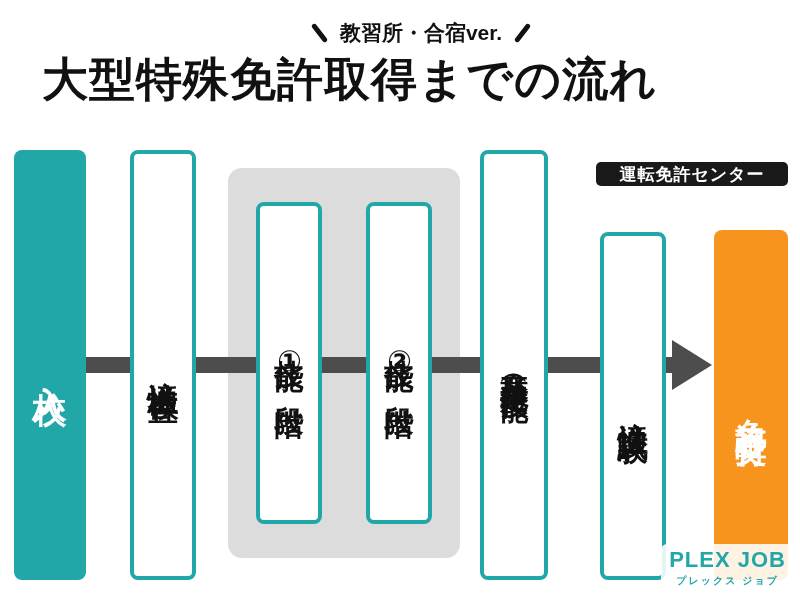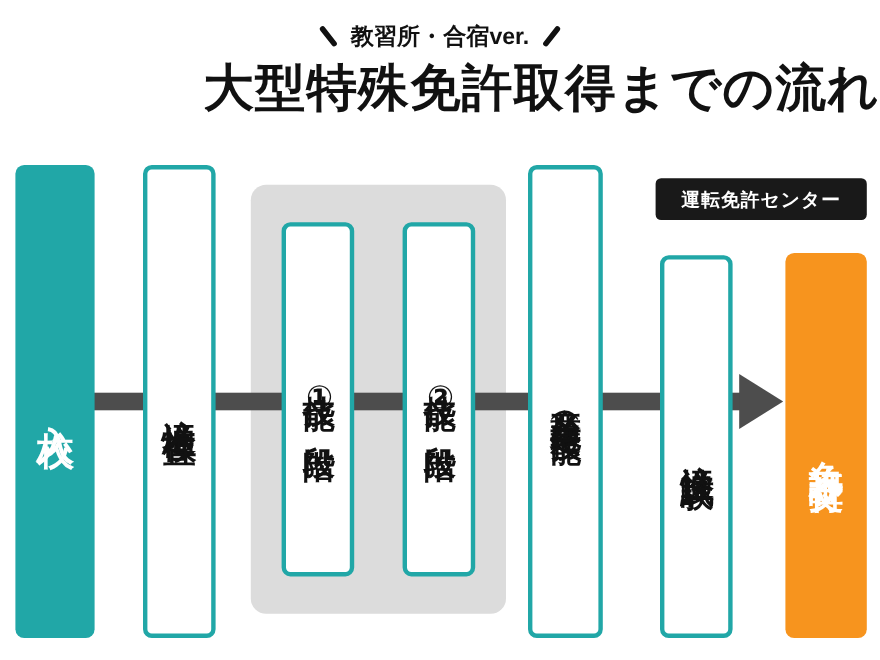--- a/index.html
+++ b/index.html
@@ -7,21 +7,21 @@
     --orange:#f7941e;
     --group:#dcdcdc;
     --arrow:#4d4d4d;
     --label-bg:#191919;
   }
   *{margin:0;padding:0;box-sizing:border-box;}
   body{font-family:"Liberation Sans","DejaVu Sans",sans-serif;background:#fff;}
   .canvas{position:relative;width:800px;height:600px;background:#ffffff;overflow:hidden;}
 
   
-  .header{position:absolute;top:16px;left:0;width:100%;text-align:right;z-index:5;}
+  .header{position:absolute;top:16px;left:0;width:100%;text-align:left;z-index:5;padding-left:42px;}
   .tagline-row{display:flex;align-items:center;justify-content:center;gap:18px;height:34px;}
   .tick{width:5px;height:22px;background:#111;border-radius:3px;display:inline-block;}
   .tick-left{transform:rotate(-38deg);}
   .tick-right{transform:rotate(38deg);}
   .tagline{font-size:21px;font-weight:bold;color:#111;}
   .title{font-size:46px;font-weight:900;color:#111;letter-spacing:1px;margin-top:2px;line-height:1.2;}
 
   
   .box{position:absolute;display:flex;align-items:center;justify-content:center;border-radius:8px;z-index:3;}
   .vtext{writing-mode:vertical-rl;text-orientation:mixed;font-weight:bold;letter-spacing:0.14em;line-height:1;}
@@ -31,21 +31,21 @@
 
   .step-entrance{left:14px;top:150px;width:72px;height:430px;font-size:34px;}
   .step-aptitude-test{left:130px;top:150px;width:66px;height:430px;font-size:31px;}
   .skill-group{position:absolute;left:228px;top:168px;width:232px;height:390px;background:var(--group);border-radius:14px;z-index:1;}
   .step-skill-1{left:256px;top:202px;width:66px;height:322px;font-size:29px;}
   .step-skill-2{left:366px;top:202px;width:66px;height:322px;font-size:29px;}
   .step-graduation{left:480px;top:150px;width:68px;height:430px;font-size:28px;}
   .step-aptitude-exam{left:600px;top:232px;width:66px;height:348px;font-size:30px;}
   .step-license-issue{left:714px;top:230px;width:74px;height:350px;font-size:31px;}
 
-  .license-center{position:absolute;left:596px;top:162px;width:192px;height:38px;background:var(--label-bg);color:#fff;font-size:17px;font-weight:bold;display:flex;align-items:center;justify-content:center;border-radius:5px;z-index:4;letter-spacing:1px;}
+  .license-center{position:absolute;left:596px;top:162px;width:192px;height:24px;background:var(--label-bg);color:#fff;font-size:17px;font-weight:bold;display:flex;align-items:center;justify-content:center;border-radius:5px;z-index:4;letter-spacing:1px;}
 
   
   .flow-arrow{position:absolute;left:42px;top:357px;width:632px;height:16px;background:var(--arrow);z-index:2;}
   .arrow-head{position:absolute;left:672px;top:340px;width:0;height:0;border-top:25px solid transparent;border-bottom:25px solid transparent;border-left:40px solid var(--arrow);z-index:2;}
 
   
   .logo{position:absolute;right:6px;bottom:8px;z-index:6;text-align:center;color:var(--teal);background:rgba(255,255,255,0.88);padding:3px 8px 4px;border-radius:6px;}
   .logo-main{font-size:22px;font-weight:900;letter-spacing:1px;}
   .logo-sub{font-size:10px;font-weight:bold;letter-spacing:2px;margin-top:1px;}
 </style>
@@ -91,14 +91,18 @@
   <div class="license-center">運転免許センター</div>
 
   <div class="box outline step-aptitude-exam">
     <span class="vtext">適性試験</span>
   </div>
 
   <div class="box filled-orange step-license-issue">
     <span class="vtext">免許証交付</span>
   </div>
 
+  <div class="logo">
+    <div class="logo-main">PLEX JOB</div>
+    <div class="logo-sub">プレックス ジョブ</div>
+  </div>
 
 </div>
 
 </body></html>

